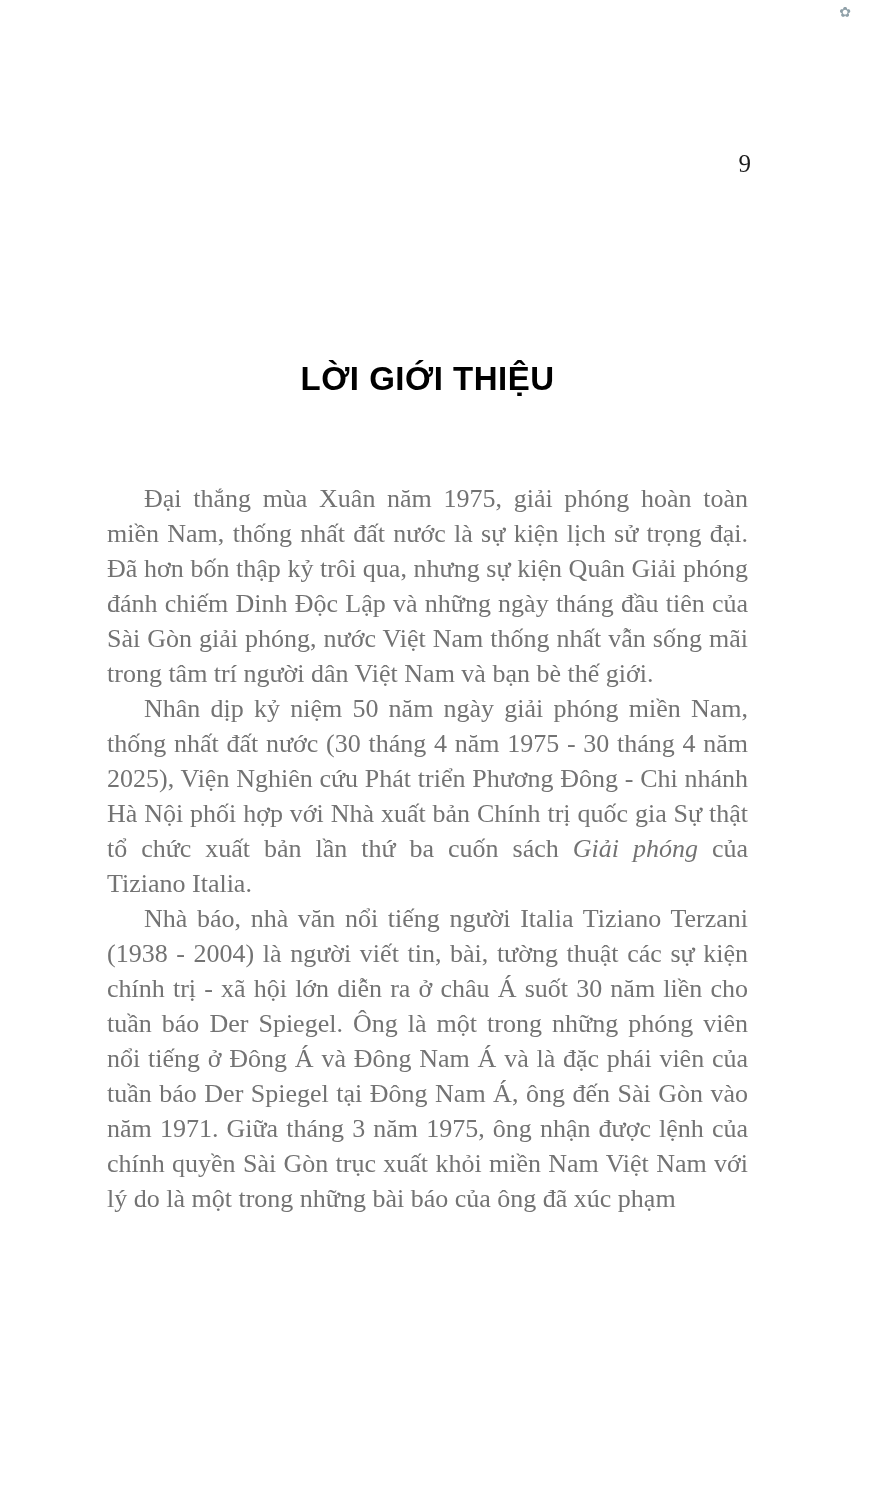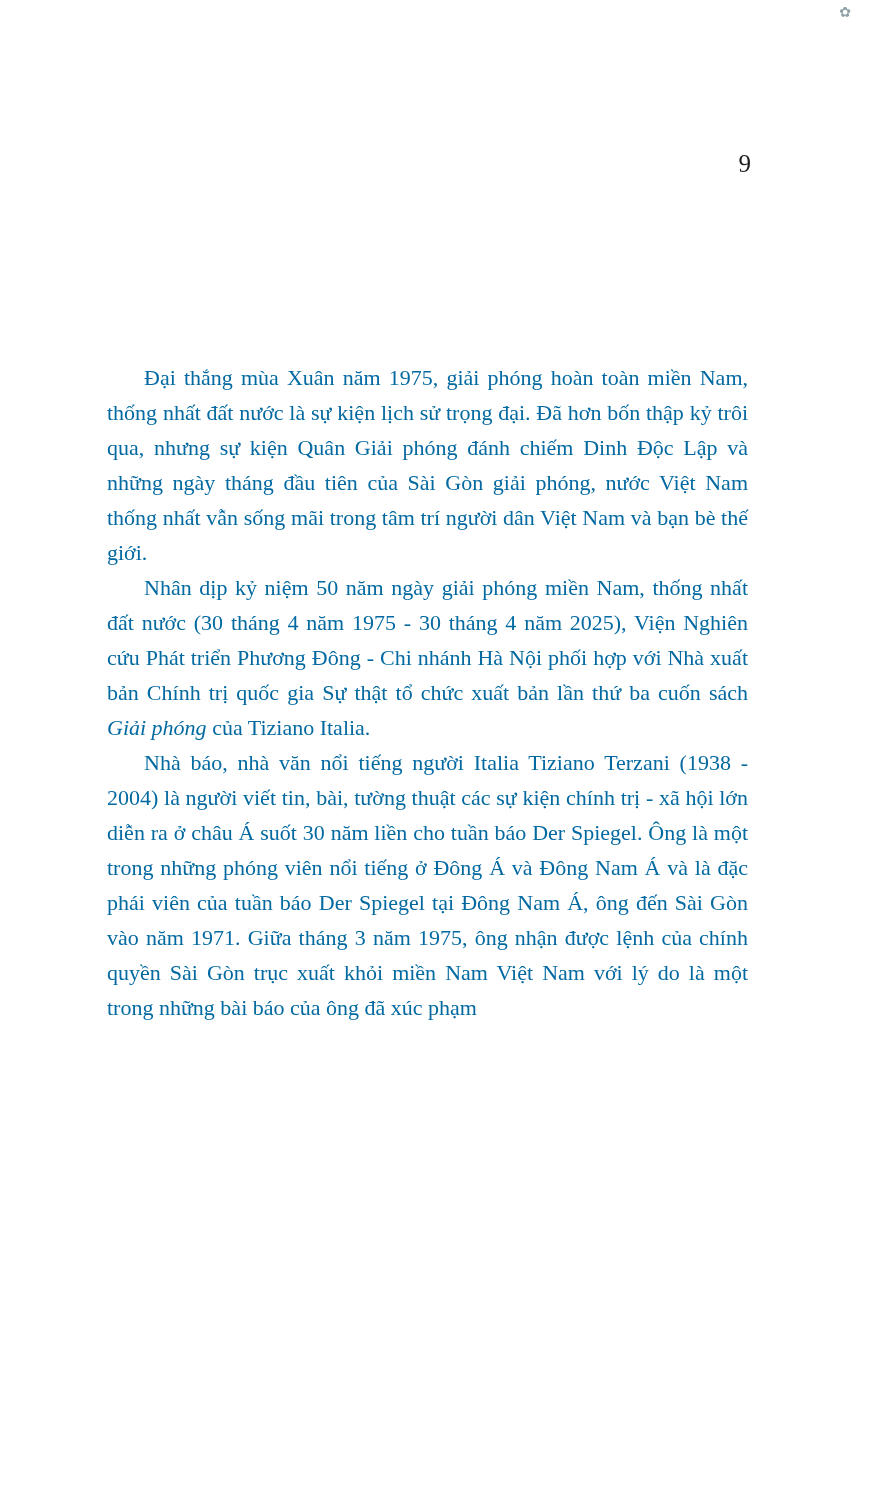--- a/index.html
+++ b/index.html
@@ -42,40 +42,41 @@
     text-align: center;
     font-family: "Liberation Sans", sans-serif;
     font-weight: 700;
     font-size: 33px;
     letter-spacing: 0.5px;
     color: #000000;
     margin: 0 0 83px 0;
   }
   .body-text p {
     margin: 0;
-    font-size: 22px;
+    font-size: 26px;
     line-height: 35px;
     text-align: justify;
     text-indent: 37px;
-    color: #0369a1;
+    color: #737373;
   }
   .body-text i {
   }
 </style>
 </head>
 <body>
 
 <div class="page">
 
   <span class="corner-ornament">✿</span>
 
   <div class="page-number">9</div>
 
   <div class="content">
 
+    <h1 class="chapter-title">LỜI GIỚI THIỆU</h1>
 
     <div class="body-text">
 
       <p><span>Đại thắng mùa Xuân năm 1975, giải phóng hoàn toàn miền Nam, thống nhất đất nước là sự kiện lịch sử trọng đại. Đã hơn bốn thập kỷ trôi qua, nhưng sự kiện Quân Giải phóng đánh chiếm Dinh Độc Lập và những ngày tháng đầu tiên của Sài Gòn giải phóng, nước Việt Nam thống nhất vẫn sống mãi trong tâm trí người dân Việt Nam và bạn bè thế giới.</span></p>
 
       <p><span>Nhân dịp kỷ niệm 50 năm ngày giải phóng miền Nam, thống nhất đất nước (30 tháng 4 năm 1975 - 30 tháng 4 năm 2025), Viện Nghiên cứu Phát triển Phương Đông - Chi nhánh Hà Nội phối hợp với Nhà xuất bản Chính trị quốc gia Sự thật tổ chức xuất bản lần thứ ba cuốn sách </span><i>Giải phóng</i><span> của Tiziano Italia.</span></p>
 
       <p><span>Nhà báo, nhà văn nổi tiếng người Italia Tiziano Terzani (1938 - 2004) là người viết tin, bài, tường thuật các sự kiện chính trị - xã hội lớn diễn ra ở châu Á suốt 30 năm liền cho tuần báo Der Spiegel. Ông là một trong những phóng viên nổi tiếng ở Đông Á và Đông Nam Á và là đặc phái viên của tuần báo Der Spiegel tại Đông Nam Á, ông đến Sài Gòn vào năm 1971. Giữa tháng 3 năm 1975, ông nhận được lệnh của chính quyền Sài Gòn trục xuất khỏi miền Nam Việt Nam với lý do là một trong những bài báo của ông đã xúc phạm</span></p>
 
     </div>

